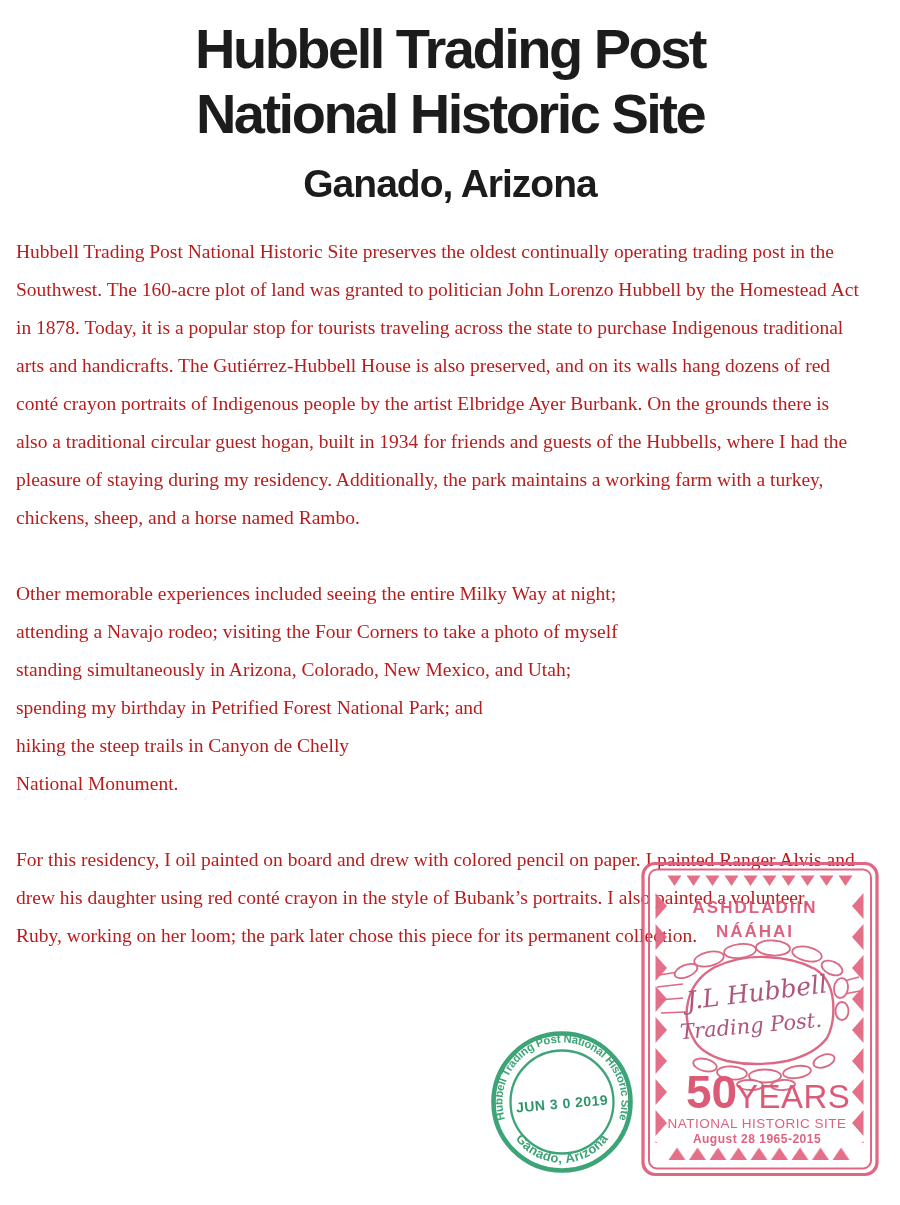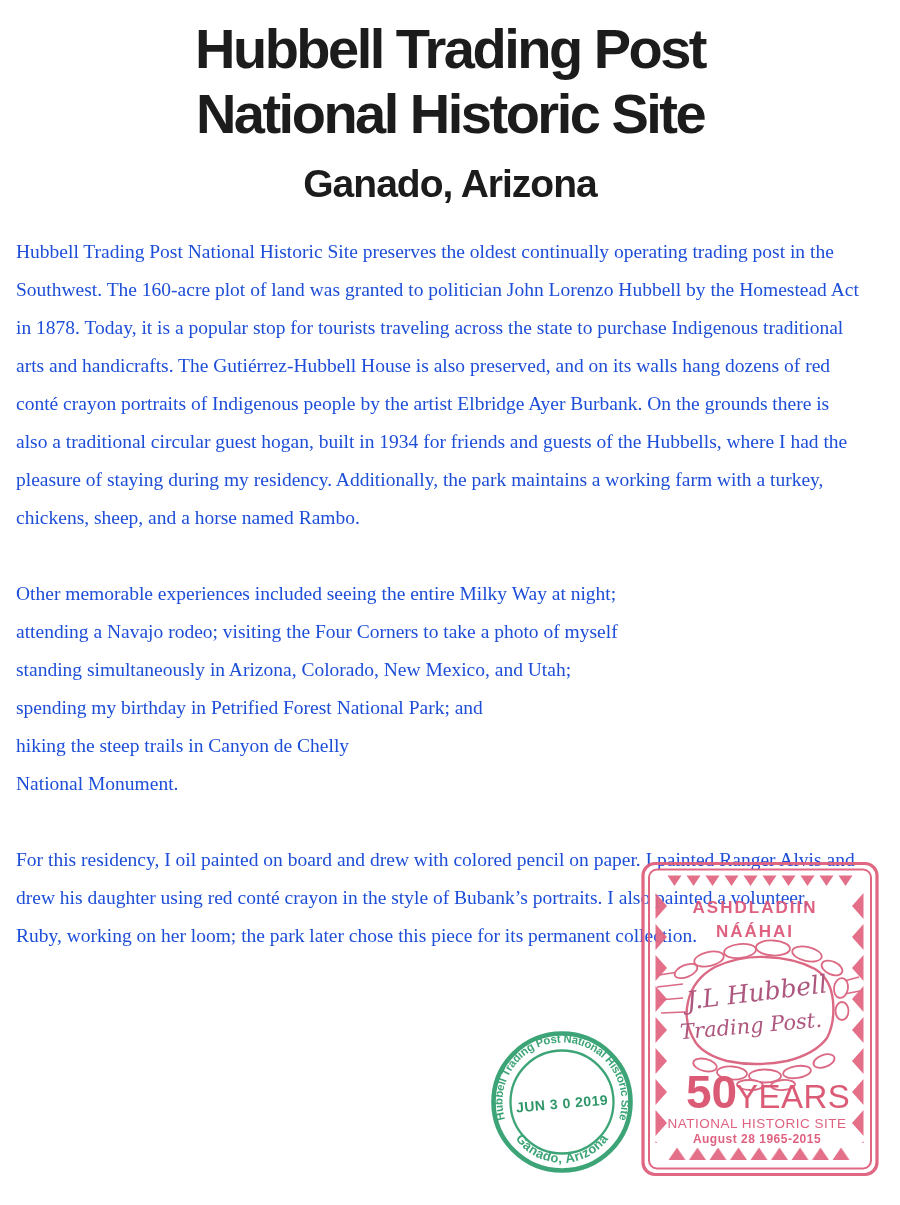--- a/index.html
+++ b/index.html
@@ -34,21 +34,21 @@
     margin-top: 15px;
   }
   .body-text {
     padding: 0 18px 0 16px;
     margin-top: 26px;
   }
   .para {
     font-size: 19.5px;
     line-height: 38px;
     white-space: pre-line;
-    color: #1d4ed8;
+    color: #b91c1c;
     margin-top: 38px;
   }
   .para:first-child { margin-top: 0; }
   .stamp { position: absolute; }
   .green-stamp { left: 487px; top: 1027px; width: 150px; height: 150px; }
   .red-stamp  { left: 639px; top: 855px; width: 242px; height: 327px; }
 </style>
 </head>
 <body>
 

